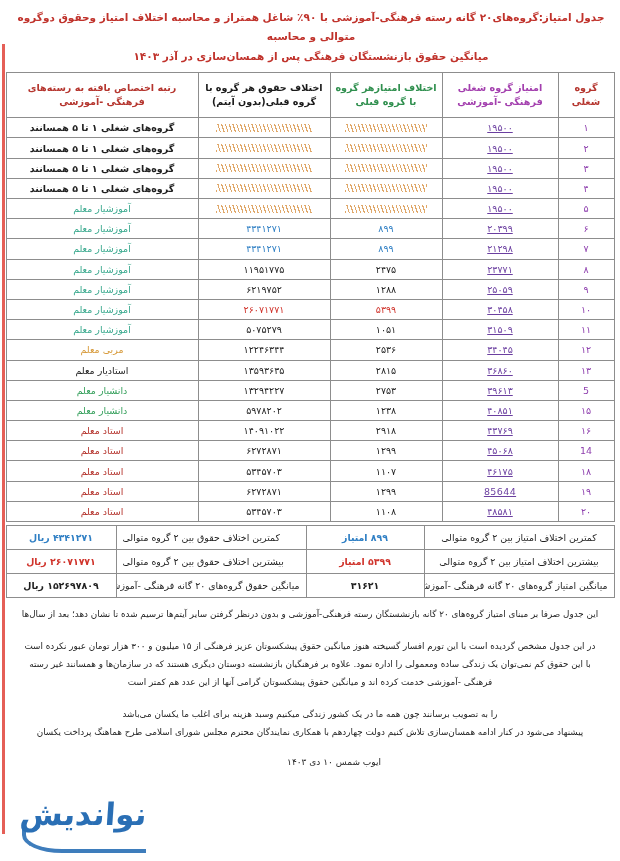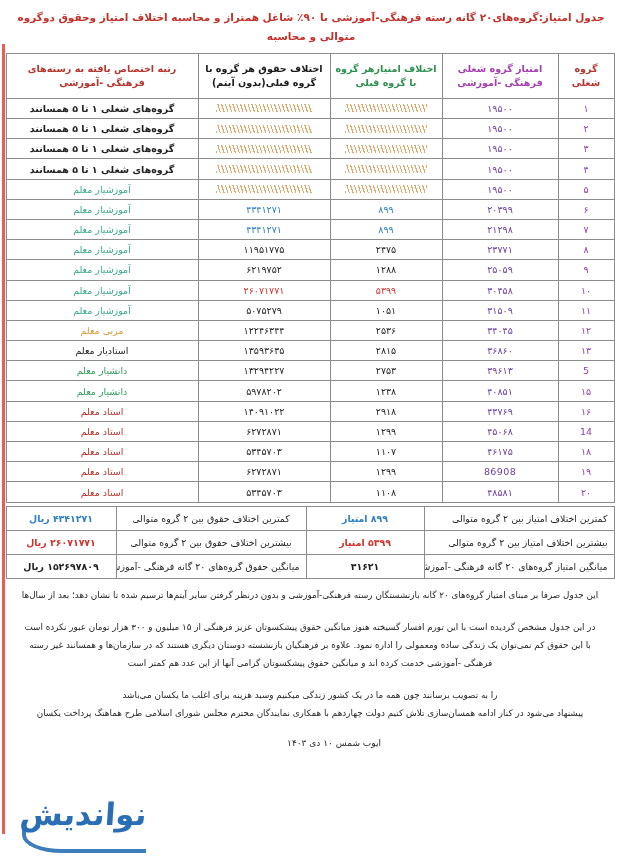--- a/index.html
+++ b/index.html
@@ -80,21 +80,21 @@
   col.c-dpay   { width: 132px; }
   col.c-rank   { width: 192px; }
 
   .th-group  { color: #b5352e; }
   .th-score  { color: #a33fae; }
   .th-dscore { color: #2f8f4e; }
   .th-dpay   { color: #1a1a1a; }
   .th-rank   { color: #b5352e; }
 
   .cell-group  { color: #8e3fae; font-size: 10px; }
-  .cell-score  { color: #6b3fa0; font-size: 10px; letter-spacing: .4px; }
+  .cell-score  { color: #6b3fa0; font-size: 10px; letter-spacing: .4px; text-decoration: underline; }
   .cell-dscore { font-size: 10px; letter-spacing: .4px; }
   .cell-dpay   { font-size: 10px; letter-spacing: .4px; }
   .cell-rank   { font-size: 10px; }
 
   
   .ink-black  { color: #1f1f1f; }
   .ink-blue   { color: #2f7fc4; }
   .ink-red    { color: #d0342c; }
   .ink-teal   { color: #3aa98e; }
   .ink-green  { color: #37a05d; }
@@ -131,22 +131,22 @@
     padding: 2px 6px;
     box-sizing: border-box;
     vertical-align: middle;
     white-space: nowrap;
     overflow: hidden;
   }
   col.s-label  { width: 190px; }
   col.s-val    { width: 118px; }
   col.s-label2 { width: 190px; }
   col.s-val2   { width: 110px; }
-  .sum-label  { color: #1f1f1f; }
-  .sum-label2 { text-align: center; color: #1f1f1f; }
+  .sum-label  { text-align: center; color: #1f1f1f; }
+  .sum-label2 { text-align: left; color: #1f1f1f; }
   .sum-val    { text-align: center; font-weight: bold; }
   .sum-val2   { text-align: center; font-weight: bold; }
 
   
   .note {
     text-align: center;
     font-size: 8.8px;
     line-height: 2.05;
     color: #1f1f1f;
     padding: 7px 8px 0 8px;
@@ -195,20 +195,21 @@
 </style>
 </head>
 <body>
 
 <div class="page">
 
   <div class="left-rule"></div>
 
   <div class="title-block">
     <div>جدول امتیاز:گروه‌های۲۰ گانه رسته فرهنگی-آموزشی با ۹۰٪ شاغل همتراز و محاسبه اختلاف امتیاز وحقوق دوگروه متوالی و محاسبه</div>
+    <div class="title-line-2">میانگین حقوق بازنشستگان فرهنگی پس از همسان‌سازی در آذر ۱۴۰۳</div>
   </div>
 
   <table class="main">
     <colgroup>
       <col class="c-group">
         <col class="c-score">
         <col class="c-dscore">
         <col class="c-dpay">
         <col class="c-rank">
     </colgroup>
@@ -363,21 +364,21 @@
         </tr>
         <tr>
           <td class="cell-group">۱۸</td>
           <td class="cell-score">۴۶۱۷۵</td>
           <td class="cell-dscore ink-black">۱۱۰۷</td>
           <td class="cell-dpay ink-black">۵۳۴۵۷۰۳</td>
           <td class="cell-rank ink-darkred">استاد معلم</td>
         </tr>
         <tr>
           <td class="cell-group">۱۹</td>
-          <td class="cell-score">86908</td>
+          <td class="cell-score">85644</td>
           <td class="cell-dscore ink-black">۱۲۹۹</td>
           <td class="cell-dpay ink-black">۶۲۷۲۸۷۱</td>
           <td class="cell-rank ink-darkred">استاد معلم</td>
         </tr>
         <tr>
           <td class="cell-group">۲۰</td>
           <td class="cell-score">۴۸۵۸۱</td>
           <td class="cell-dscore ink-black">۱۱۰۸</td>
           <td class="cell-dpay ink-black">۵۳۴۵۷۰۳</td>
           <td class="cell-rank ink-darkred">استاد معلم</td>

